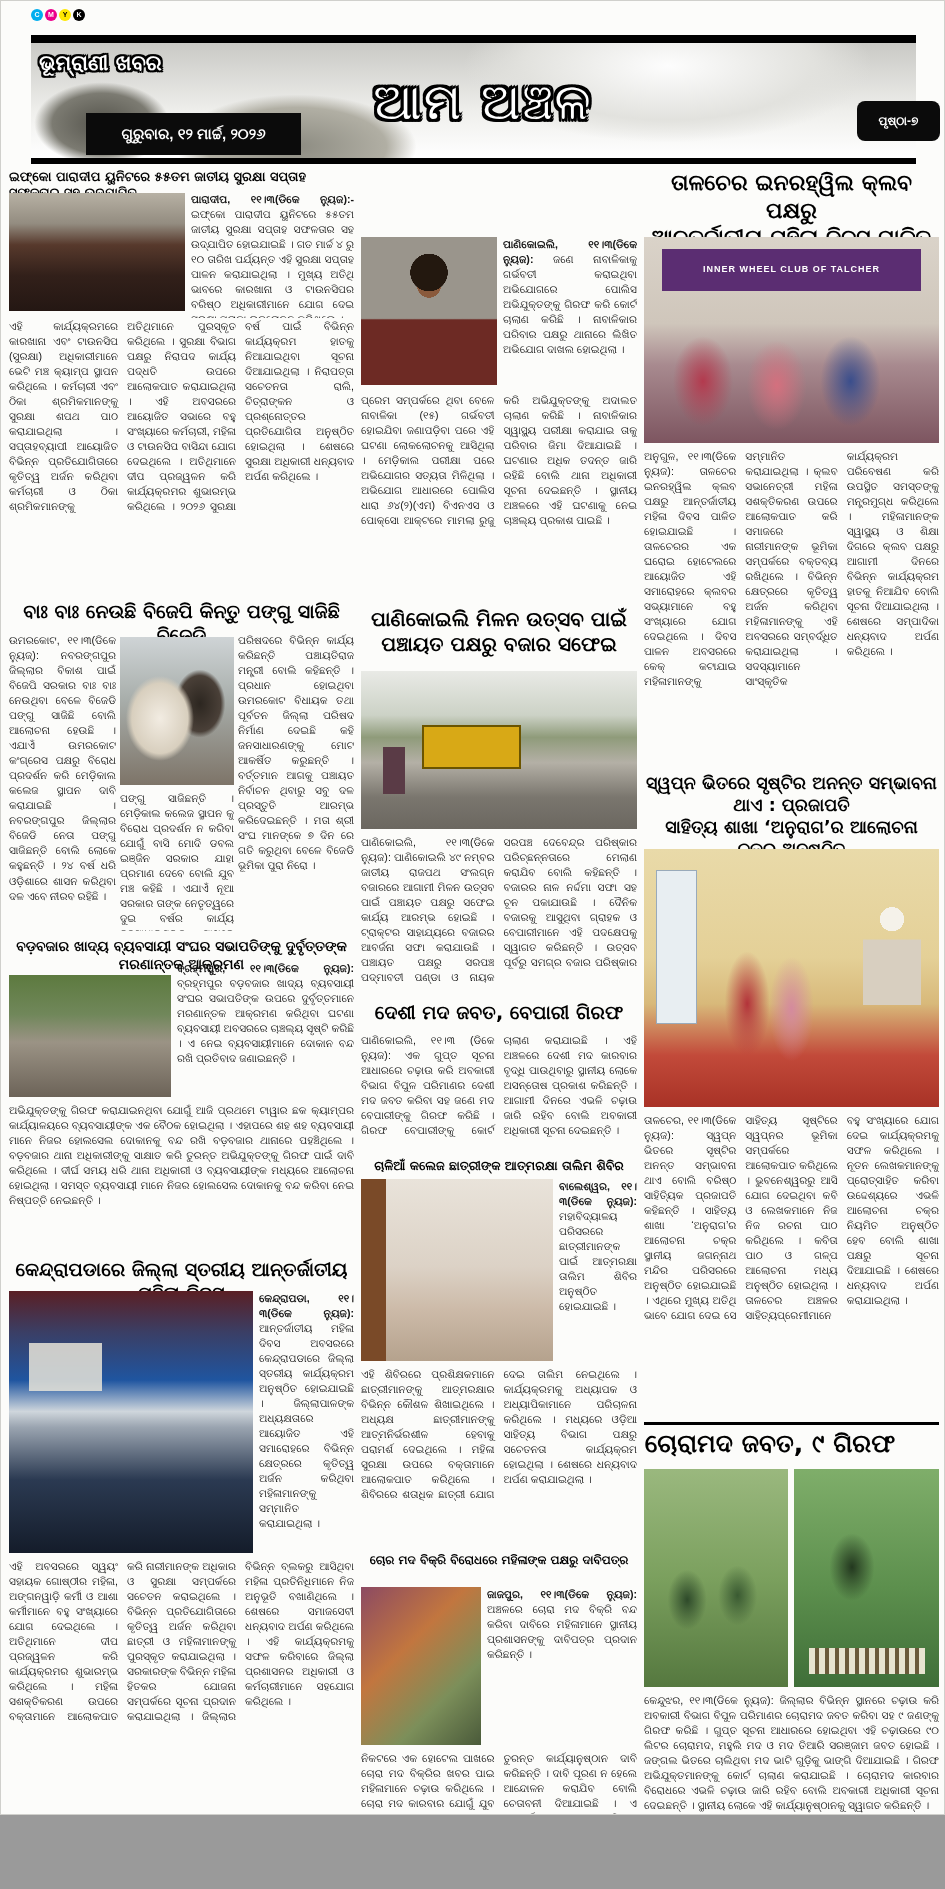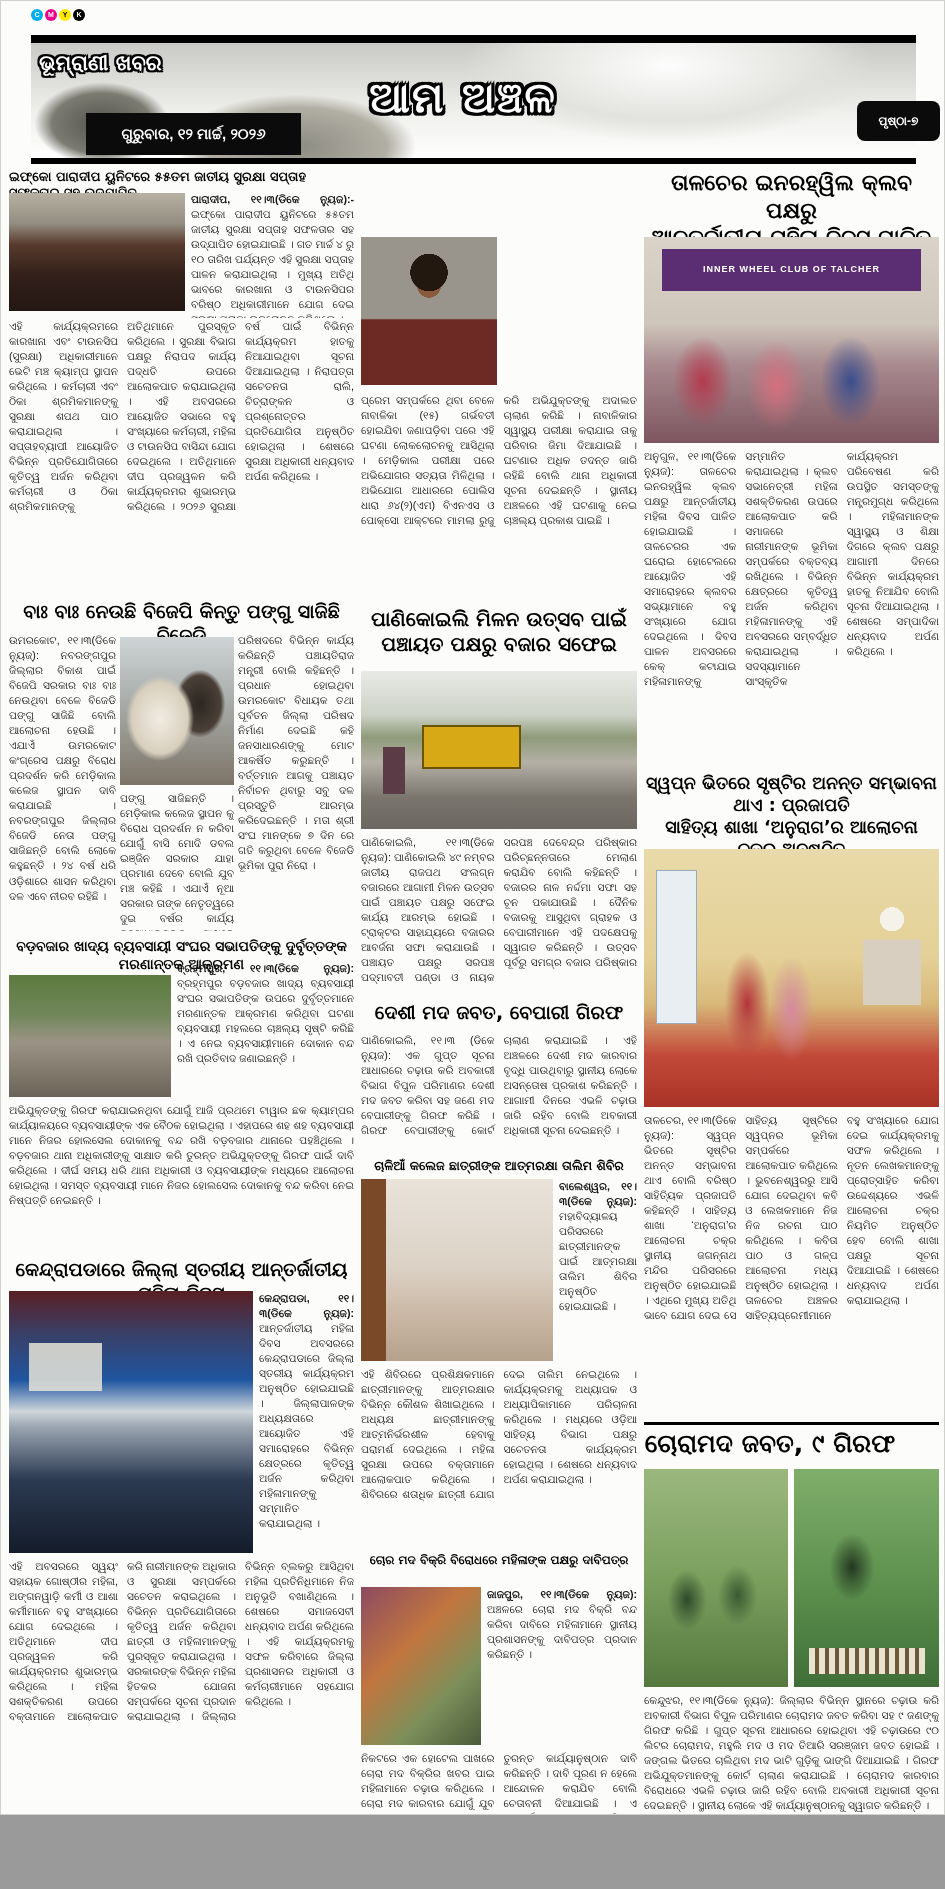--- a/index.html
+++ b/index.html
@@ -33,21 +33,21 @@
   </div>
 
   <div class="abs rule" style="left:30px;top:34px;width:885px;height:8px;"></div>
   <div class="abs" style="left:30px;top:42px;width:885px;height:115px;background:
       radial-gradient(90px 55px at 8% 70%, #55544c 0%, #7c7b72 55%, transparent 75%),
       radial-gradient(150px 65px at 30% 90%, #8d8c82 0%, #b1afa4 60%, transparent 80%),
       radial-gradient(240px 90px at 72% 20%, #fdfdfd 0%, #e2e2de 60%, transparent 85%),
       linear-gradient(to bottom, #c9c9c5 0%, #efefec 60%, #ffffff 100%);"></div>
   <div class="abs owhite-sm" style="left:38px;top:50px;font-size:21px;font-weight:bold;font-family:'DejaVu Sans',sans-serif;">ଭୂମ୍ରାଣୀ ଖବର</div>
   <div class="abs blackbox" style="left:85px;top:112px;width:215px;height:42px;font-size:15px;line-height:42px;">ଗୁରୁବାର, ୧୨ ମାର୍ଚ୍ଚ, ୨୦୨୬</div>
-  <div class="abs owhite" style="left:312px;top:72px;width:300px;text-align:center;font-size:42px;font-weight:700;font-family:'DejaVu Sans',sans-serif;letter-spacing:2px;">ଆମ ଅଞ୍ଚଳ</div>
+  <div class="abs owhite" style="left:332px;top:72px;width:300px;text-align:center;font-size:50px;font-weight:400;font-family:'DejaVu Sans',sans-serif;letter-spacing:2px;">ଆମ ଅଞ୍ଚଳ</div>
   <div class="abs blackbox" style="left:856px;top:100px;width:83px;height:40px;font-size:12px;line-height:40px;border-radius:8px;">ପୃଷ୍ଠା-୭</div>
   <div class="abs rule" style="left:30px;top:157px;width:885px;height:6px;"></div>
 
   <div class="abs hl hl-left" style="left:8px;top:168px;width:345px;font-size:13px;">ଇଫ୍‌କୋ ପାରାଦୀପ ୟୁନିଟରେ ୫୫ତମ ଜାତୀୟ ସୁରକ୍ଷା ସପ୍ତାହ ସଫଳତାର ସହ ଉଦ୍‌ଯାପିତ</div>
   <div class="ph" style="left:8px;top:192px;width:176px;height:118px;background:
       linear-gradient(to bottom,#b7b1a4 0%,#938c80 26%,#57392c 44%,#32201a 70%,#241713 100%);"></div>
   <div class="abs bt" style="left:190px;top:191px;width:163px;height:126px;">
     <span class="dl">ପାରାଦୀପ, ୧୧।୩(ଡିକେ ନ୍ୟୁଜ):-</span>
     <span>ଇଫ୍‌କୋ ପାରାଦୀପ ୟୁନିଟରେ ୫୫ତମ ଜାତୀୟ ସୁରକ୍ଷା ସପ୍ତାହ ସଫଳତାର ସହ ଉଦ୍‌ଯାପିତ ହୋଇଯାଇଛି । ଗତ ମାର୍ଚ୍ଚ ୪ ରୁ ୧୦ ତାରିଖ ପର୍ଯ୍ୟନ୍ତ ଏହି ସୁରକ୍ଷା ସପ୍ତାହ ପାଳନ କରାଯାଇଥିଲା । ମୁଖ୍ୟ ଅତିଥି ଭାବରେ କାରଖାନା ଓ ଟାଉନସିପର ବରିଷ୍ଠ ଅଧିକାରୀମାନେ ଯୋଗ ଦେଇ ସୁରକ୍ଷା ପତାକା ଉତ୍ତୋଳନ କରିଥିଲେ ।</span>
   </div>
@@ -60,39 +60,43 @@
       radial-gradient(30px 40px at 70% 45%, #2c2620 0%, #4a4038 70%, transparent 85%),
       linear-gradient(to bottom,#cfd4d6 0%,#aab0ad 40%,#7d7468 100%);"></div>
   <div class="abs bt" style="left:119px;top:790px;width:114px;height:140px;">ପଙ୍ଗୁ ସାଜିଛନ୍ତି । ମେଡ଼ିକାଲ କଲେଜ ସ୍ଥାପନ କୁ ବିରୋଧ ପ୍ରଦର୍ଶନ ନ କରିବା ଯୋଗୁଁ ବାସି ମୋଦି ଡବଲ ଇଞ୍ଜିନ ସରକାର ଯାହା ପ୍ରମାଣ ଦେବେ ବୋଲି ଯୁବ ମଞ୍ଚ କହିଛି । ଏଯାଏଁ ନୂଆ ସରକାର ତାଙ୍କ ନେତୃତ୍ୱରେ ଦୁଇ ବର୍ଷର କାର୍ଯ୍ୟ ଜନସାଧାରଣଙ୍କ ପାଖରେ ଉପସ୍ଥାପନ କରୁଛନ୍ତି ।</div>
   <div class="abs bt" style="left:237px;top:632px;width:116px;height:298px;">ପରିଷଦରେ ବିଭିନ୍ନ କାର୍ଯ୍ୟ କରିଛନ୍ତି ପଞ୍ଚାୟତିରାଜ ମନ୍ତ୍ରୀ ବୋଲି କହିଛନ୍ତି । ପ୍ରଧାନ ହୋଇଥିବା ଉମରକୋଟ ବିଧାୟକ ତଥା ପୂର୍ବତନ ଜିଲ୍ଲା ପରିଷଦ ନିର୍ମାଣ ଦେଇଛି କହି ଜନସାଧାରଣଙ୍କୁ ମୋଟ ଆକର୍ଷିତ କରୁଛନ୍ତି । ବର୍ତ୍ତମାନ ଆଗକୁ ପଞ୍ଚାୟତ ନିର୍ବାଚନ ଥିବାରୁ ସବୁ ଦଳ ପ୍ରସ୍ତୁତି ଆରମ୍ଭ କରିଦେଇଛନ୍ତି । ମତା ଶ୍ରୀ ସଂଘ ମାନଙ୍କେ ୭ ଦିନ ରେ ଗତି କରୁଥିବା ବେଳେ ବିଜେଡି ଭୂମିକା ପୁରା ନିରୋ ।</div>
 
   <div class="abs hl" style="left:8px;top:937px;width:345px;font-size:14px;">ବଡ଼ବଜାର ଖାଦ୍ୟ ବ୍ୟବସାୟୀ ସଂଘର ସଭାପତିଙ୍କୁ ଦୁର୍ବୃତ୍ତଙ୍କ ମରଣାନ୍ତକ ଆକ୍ରମଣ</div>
   <div class="ph" style="left:8px;top:974px;width:162px;height:122px;background:
       linear-gradient(to bottom,#5d7a3f 0%,#70875a 32%,#9b9385 55%,#6c6358 100%);"></div>
   <div class="abs bt" style="left:176px;top:960px;width:177px;height:136px;">
     <span class="dl">ବ୍ରହ୍ମପୁର, ୧୧।୩(ଡିକେ ନ୍ୟୁଜ):</span>
-    <span>ବ୍ରହ୍ମପୁର ବଡ଼ବଜାର ଖାଦ୍ୟ ବ୍ୟବସାୟୀ ସଂଘର ସଭାପତିଙ୍କ ଉପରେ ଦୁର୍ବୃତ୍ତମାନେ ମରଣାନ୍ତକ ଆକ୍ରମଣ କରିଥିବା ଘଟଣା ବ୍ୟବସାୟୀ ମହଲରେ ଚାଞ୍ଚଲ୍ୟ ସୃଷ୍ଟି କରିଛି । ଏ ନେଇ ବ୍ୟବସାୟୀମାନେ ଦୋକାନ ବନ୍ଦ ରଖି ପ୍ରତିବାଦ ଜଣାଇଛନ୍ତି ।</span>
+    <span>ବ୍ରହ୍ମପୁର ବଡ଼ବଜାର ଖାଦ୍ୟ ବ୍ୟବସାୟୀ ସଂଘର ସଭାପତିଙ୍କ ଉପରେ ଦୁର୍ବୃତ୍ତମାନେ ମରଣାନ୍ତକ ଆକ୍ରମଣ କରିଥିବା ଘଟଣା ବ୍ୟବସାୟୀ ଅବସରରେ ଚାଞ୍ଚଲ୍ୟ ସୃଷ୍ଟି କରିଛି । ଏ ନେଇ ବ୍ୟବସାୟୀମାନେ ଦୋକାନ ବନ୍ଦ ରଖି ପ୍ରତିବାଦ ଜଣାଇଛନ୍ତି ।</span>
   </div>
   <div class="abs bt" style="left:8px;top:1102px;width:345px;height:150px;">ଅଭିଯୁକ୍ତଙ୍କୁ ଗିରଫ କରାଯାଇନଥିବା ଯୋଗୁଁ ଆଜି ପ୍ରଥମେ ଟାୱାର ଛକ କ୍ୟାମ୍ପର କାର୍ଯ୍ୟାଳୟରେ ବ୍ୟବସାୟୀଙ୍କ ଏକ ବୈଠକ ହୋଇଥିଲା । ଏହାପରେ ଶହ ଶହ ବ୍ୟବସାୟୀ ମାନେ ନିଜର ହୋଲସେଲ ଦୋକାନକୁ ବନ୍ଦ ରଖି ବଡ଼ବଜାର ଥାନାରେ ପହଞ୍ଚିଥିଲେ । ବଡ଼ବଜାର ଥାନା ଅଧିକାରୀଙ୍କୁ ସାକ୍ଷାତ କରି ତୁରନ୍ତ ଅଭିଯୁକ୍ତଙ୍କୁ ଗିରଫ ପାଇଁ ଦାବି କରିଥିଲେ । ଦୀର୍ଘ ସମୟ ଧରି ଥାନା ଅଧିକାରୀ ଓ ବ୍ୟବସାୟୀଙ୍କ ମଧ୍ୟରେ ଆଲୋଚନା ହୋଇଥିଲା । ସମସ୍ତ ବ୍ୟବସାୟୀ ମାନେ ନିଜର ହୋଲସେଲ ଦୋକାନକୁ ବନ୍ଦ କରିବା ନେଇ ନିଷ୍ପତ୍ତି ନେଇଛନ୍ତି ।</div>
 
   <div class="abs hl" style="left:8px;top:1257px;width:345px;font-size:19px;">କେନ୍ଦ୍ରାପଡାରେ ଜିଲ୍ଲା ସ୍ତରୀୟ ଆନ୍ତର୍ଜାତୀୟ ମହିଳା ଦିବସ</div>
   <div class="ph" style="left:8px;top:1290px;width:244px;height:262px;background:
       linear-gradient(to bottom,#5a1f24 0%,#3a3f66 16%,#1f55a0 34%,#cfd6dc 46%,#9aa4b0 52%,#2b3a52 72%,#141c2a 100%);">
       <div style="position:absolute;left:8%;top:20%;width:30%;height:18%;background:#e8e4d8;opacity:.85;"></div>
   </div>
   <div class="abs bt" style="left:258px;top:1290px;width:95px;height:262px;">
     <span class="dl">କେନ୍ଦ୍ରାପଡା, ୧୧।୩(ଡିକେ ନ୍ୟୁଜ):</span>
     <span>ଆନ୍ତର୍ଜାତୀୟ ମହିଳା ଦିବସ ଅବସରରେ କେନ୍ଦ୍ରାପଡାରେ ଜିଲ୍ଲା ସ୍ତରୀୟ କାର୍ଯ୍ୟକ୍ରମ ଅନୁଷ୍ଠିତ ହୋଇଯାଇଛି । ଜିଲ୍ଲାପାଳଙ୍କ ଅଧ୍ୟକ୍ଷତାରେ ଆୟୋଜିତ ଏହି ସମାରୋହରେ ବିଭିନ୍ନ କ୍ଷେତ୍ରରେ କୃତିତ୍ୱ ଅର୍ଜନ କରିଥିବା ମହିଳାମାନଙ୍କୁ ସମ୍ମାନିତ କରାଯାଇଥିଲା ।</span>
   </div>
   <div class="abs bt c3" style="left:8px;top:1558px;width:345px;height:322px;">ଏହି ଅବସରରେ ସ୍ୱୟଂ ସହାୟକ ଗୋଷ୍ଠୀର ମହିଳା, ଅଙ୍ଗନୱାଡ଼ି କର୍ମୀ ଓ ଆଶା କର୍ମୀମାନେ ବହୁ ସଂଖ୍ୟାରେ ଯୋଗ ଦେଇଥିଲେ । ଅତିଥିମାନେ ଦୀପ ପ୍ରଜ୍ୱଳନ କରି କାର୍ଯ୍ୟକ୍ରମର ଶୁଭାରମ୍ଭ କରିଥିଲେ । ମହିଳା ସଶକ୍ତିକରଣ ଉପରେ ବକ୍ତାମାନେ ଆଲୋକପାତ କରି ନାରୀମାନଙ୍କ ଅଧିକାର ଓ ସୁରକ୍ଷା ସମ୍ପର୍କରେ ସଚେତନ କରାଇଥିଲେ । ବିଭିନ୍ନ ପ୍ରତିଯୋଗିତାରେ କୃତିତ୍ୱ ଅର୍ଜନ କରିଥିବା ଛାତ୍ରୀ ଓ ମହିଳାମାନଙ୍କୁ ପୁରସ୍କୃତ କରାଯାଇଥିଲା । ସରକାରଙ୍କ ବିଭିନ୍ନ ମହିଳା ହିତକର ଯୋଜନା ସମ୍ପର୍କରେ ସୂଚନା ପ୍ରଦାନ କରାଯାଇଥିଲା । ଜିଲ୍ଲାର ବିଭିନ୍ନ ବ୍ଲକରୁ ଆସିଥିବା ମହିଳା ପ୍ରତିନିଧିମାନେ ନିଜ ଅନୁଭୂତି ବଖାଣିଥିଲେ । ଶେଷରେ ସମାଜସେବୀ ଧନ୍ୟବାଦ ଅର୍ପଣ କରିଥିଲେ । ଏହି କାର୍ଯ୍ୟକ୍ରମକୁ ସଫଳ କରିବାରେ ଜିଲ୍ଲା ପ୍ରଶାସନର ଅଧିକାରୀ ଓ କର୍ମଚାରୀମାନେ ସହଯୋଗ କରିଥିଲେ ।</div>
 
   <div class="ph" style="left:360px;top:236px;width:136px;height:148px;background-color:#9a958c;background-image:
       radial-gradient(circle 30px at 50% 24%, #23180f 0 62%, transparent 63%),
       radial-gradient(circle 19px at 50% 33%, #8a5a3c 0 62%, transparent 63%),
       linear-gradient(to bottom, transparent 55%, #6d2a24 56%);"></div>
+  <div class="abs bt" style="left:502px;top:236px;width:134px;height:152px;">
+    <span class="dl">ପାଣିକୋଇଲି, ୧୧।୩(ଡିକେ ନ୍ୟୁଜ):</span>
+    <span>ଜଣେ ନାବାଳିକାକୁ ଗର୍ଭବତୀ କରାଇଥିବା ଅଭିଯୋଗରେ ପୋଲିସ ଅଭିଯୁକ୍ତଙ୍କୁ ଗିରଫ କରି କୋର୍ଟ ଚାଲାଣ କରିଛି । ନାବାଳିକାର ପରିବାର ପକ୍ଷରୁ ଥାନାରେ ଲିଖିତ ଅଭିଯୋଗ ଦାଖଲ ହୋଇଥିଲା ।</span>
+  </div>
   <div class="abs bt c2" style="left:360px;top:392px;width:276px;height:208px;">ପ୍ରେମ ସମ୍ପର୍କରେ ଥିବା ବେଳେ ନାବାଳିକା (୧୫) ଗର୍ଭବତୀ ହୋଇଯିବା ଜଣାପଡ଼ିବା ପରେ ଏହି ଘଟଣା ଲୋକଲୋଚନକୁ ଆସିଥିଲା । ମେଡ଼ିକାଲ ପରୀକ୍ଷା ପରେ ଅଭିଯୋଗର ସତ୍ୟତା ମିଳିଥିଲା । ଅଭିଯୋଗ ଆଧାରରେ ପୋଲିସ ଧାରା ୬୪(୨)(ଏମ) ବିଏନଏସ ଓ ପୋକ୍ସୋ ଆକ୍ଟରେ ମାମଲା ରୁଜୁ କରି ଅଭିଯୁକ୍ତଙ୍କୁ ଅଦାଲତ ଚାଲାଣ କରିଛି । ନାବାଳିକାର ସ୍ୱାସ୍ଥ୍ୟ ପରୀକ୍ଷା କରାଯାଇ ତାକୁ ପରିବାର ଜିମା ଦିଆଯାଇଛି । ଘଟଣାର ଅଧିକ ତଦନ୍ତ ଜାରି ରହିଛି ବୋଲି ଥାନା ଅଧିକାରୀ ସୂଚନା ଦେଇଛନ୍ତି । ସ୍ଥାନୀୟ ଅଞ୍ଚଳରେ ଏହି ଘଟଣାକୁ ନେଇ ଚାଞ୍ଚଲ୍ୟ ପ୍ରକାଶ ପାଇଛି ।</div>
 
   <div class="abs hl" style="left:360px;top:606px;width:276px;font-size:20px;">
     <div>ପାଣିକୋଇଲି ମିଳନ ଉତ୍ସବ ପାଇଁ</div>
     <div>ପଞ୍ଚାୟତ ପକ୍ଷରୁ ବଜାର ସଫେଇ</div>
   </div>
   <div class="ph" style="left:360px;top:670px;width:276px;height:158px;background:
       linear-gradient(to bottom,#e9eae6 0%,#ccd2c6 28%,#8f9b7a 42%,#b4b0a6 58%,#7a766e 80%,#6b6760 100%);">
       <div style="position:absolute;left:22%;top:34%;width:36%;height:28%;background:#d8a916;border:2px solid #6b5400;"></div>
       <div style="position:absolute;left:8%;top:48%;width:8%;height:30%;background:#5a3b46;"></div>

